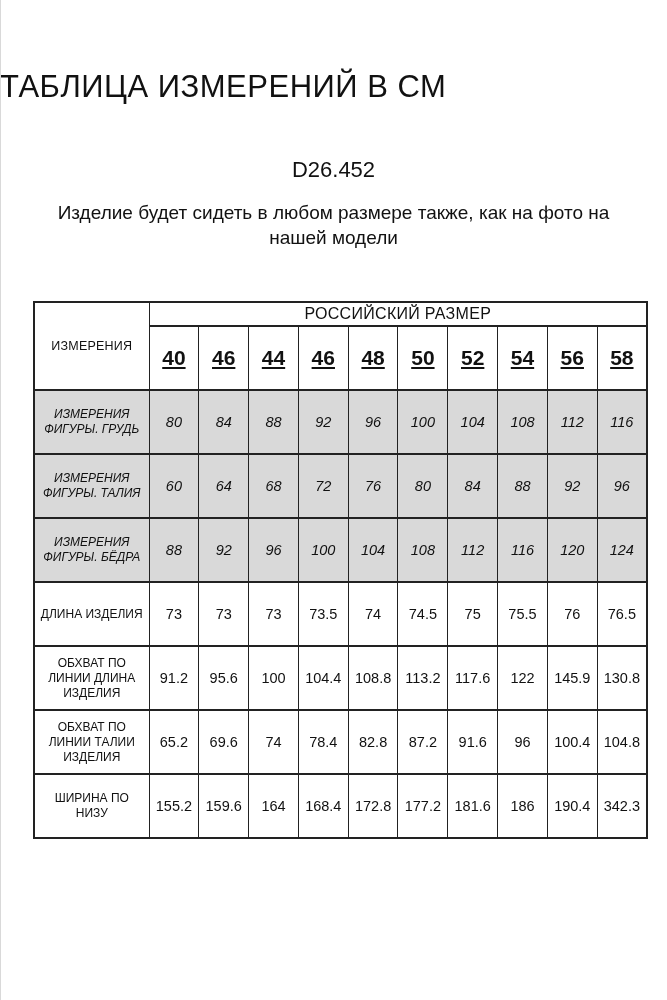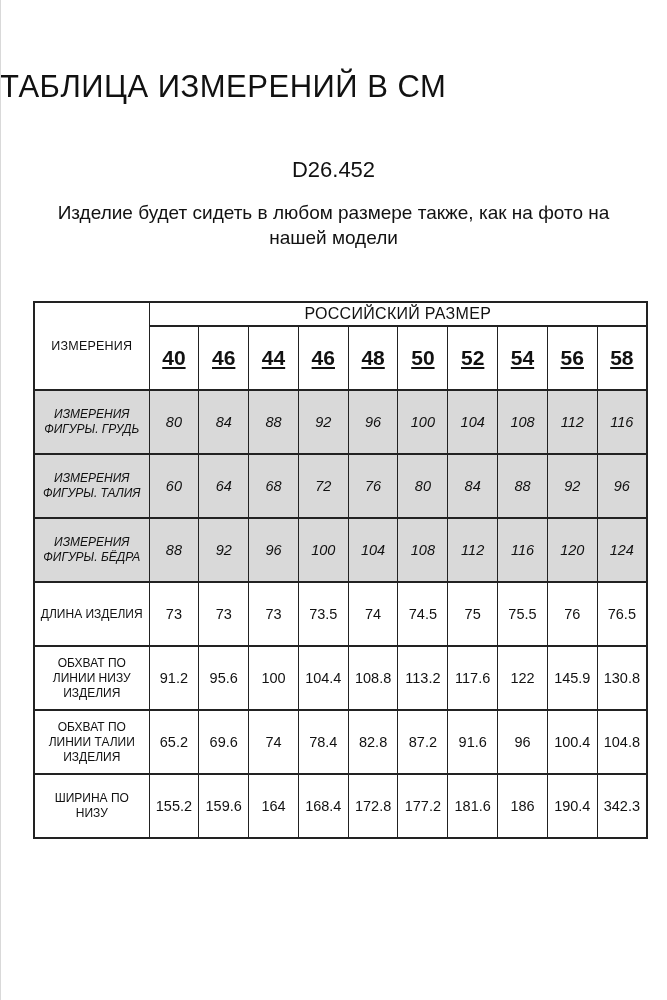--- a/index.html
+++ b/index.html
@@ -171,21 +171,21 @@
           <td class="value-cell">73</td>
           <td class="value-cell">73.5</td>
           <td class="value-cell">74</td>
           <td class="value-cell">74.5</td>
           <td class="value-cell">75</td>
           <td class="value-cell">75.5</td>
           <td class="value-cell">76</td>
           <td class="value-cell">76.5</td>
         </tr>
         <tr>
-          <td class="label-cell">ОБХВАТ ПО ЛИНИИ НИЗУ ИЗДЕЛИЯ</td>
+          <td class="label-cell">ОБХВАТ ПО ЛИНИИ ДЛИНА ИЗДЕЛИЯ</td>
           <td class="value-cell">91.2</td>
           <td class="value-cell">95.6</td>
           <td class="value-cell">100</td>
           <td class="value-cell">104.4</td>
           <td class="value-cell">108.8</td>
           <td class="value-cell">113.2</td>
           <td class="value-cell">117.6</td>
           <td class="value-cell">122</td>
           <td class="value-cell">145.9</td>
           <td class="value-cell">130.8</td>

